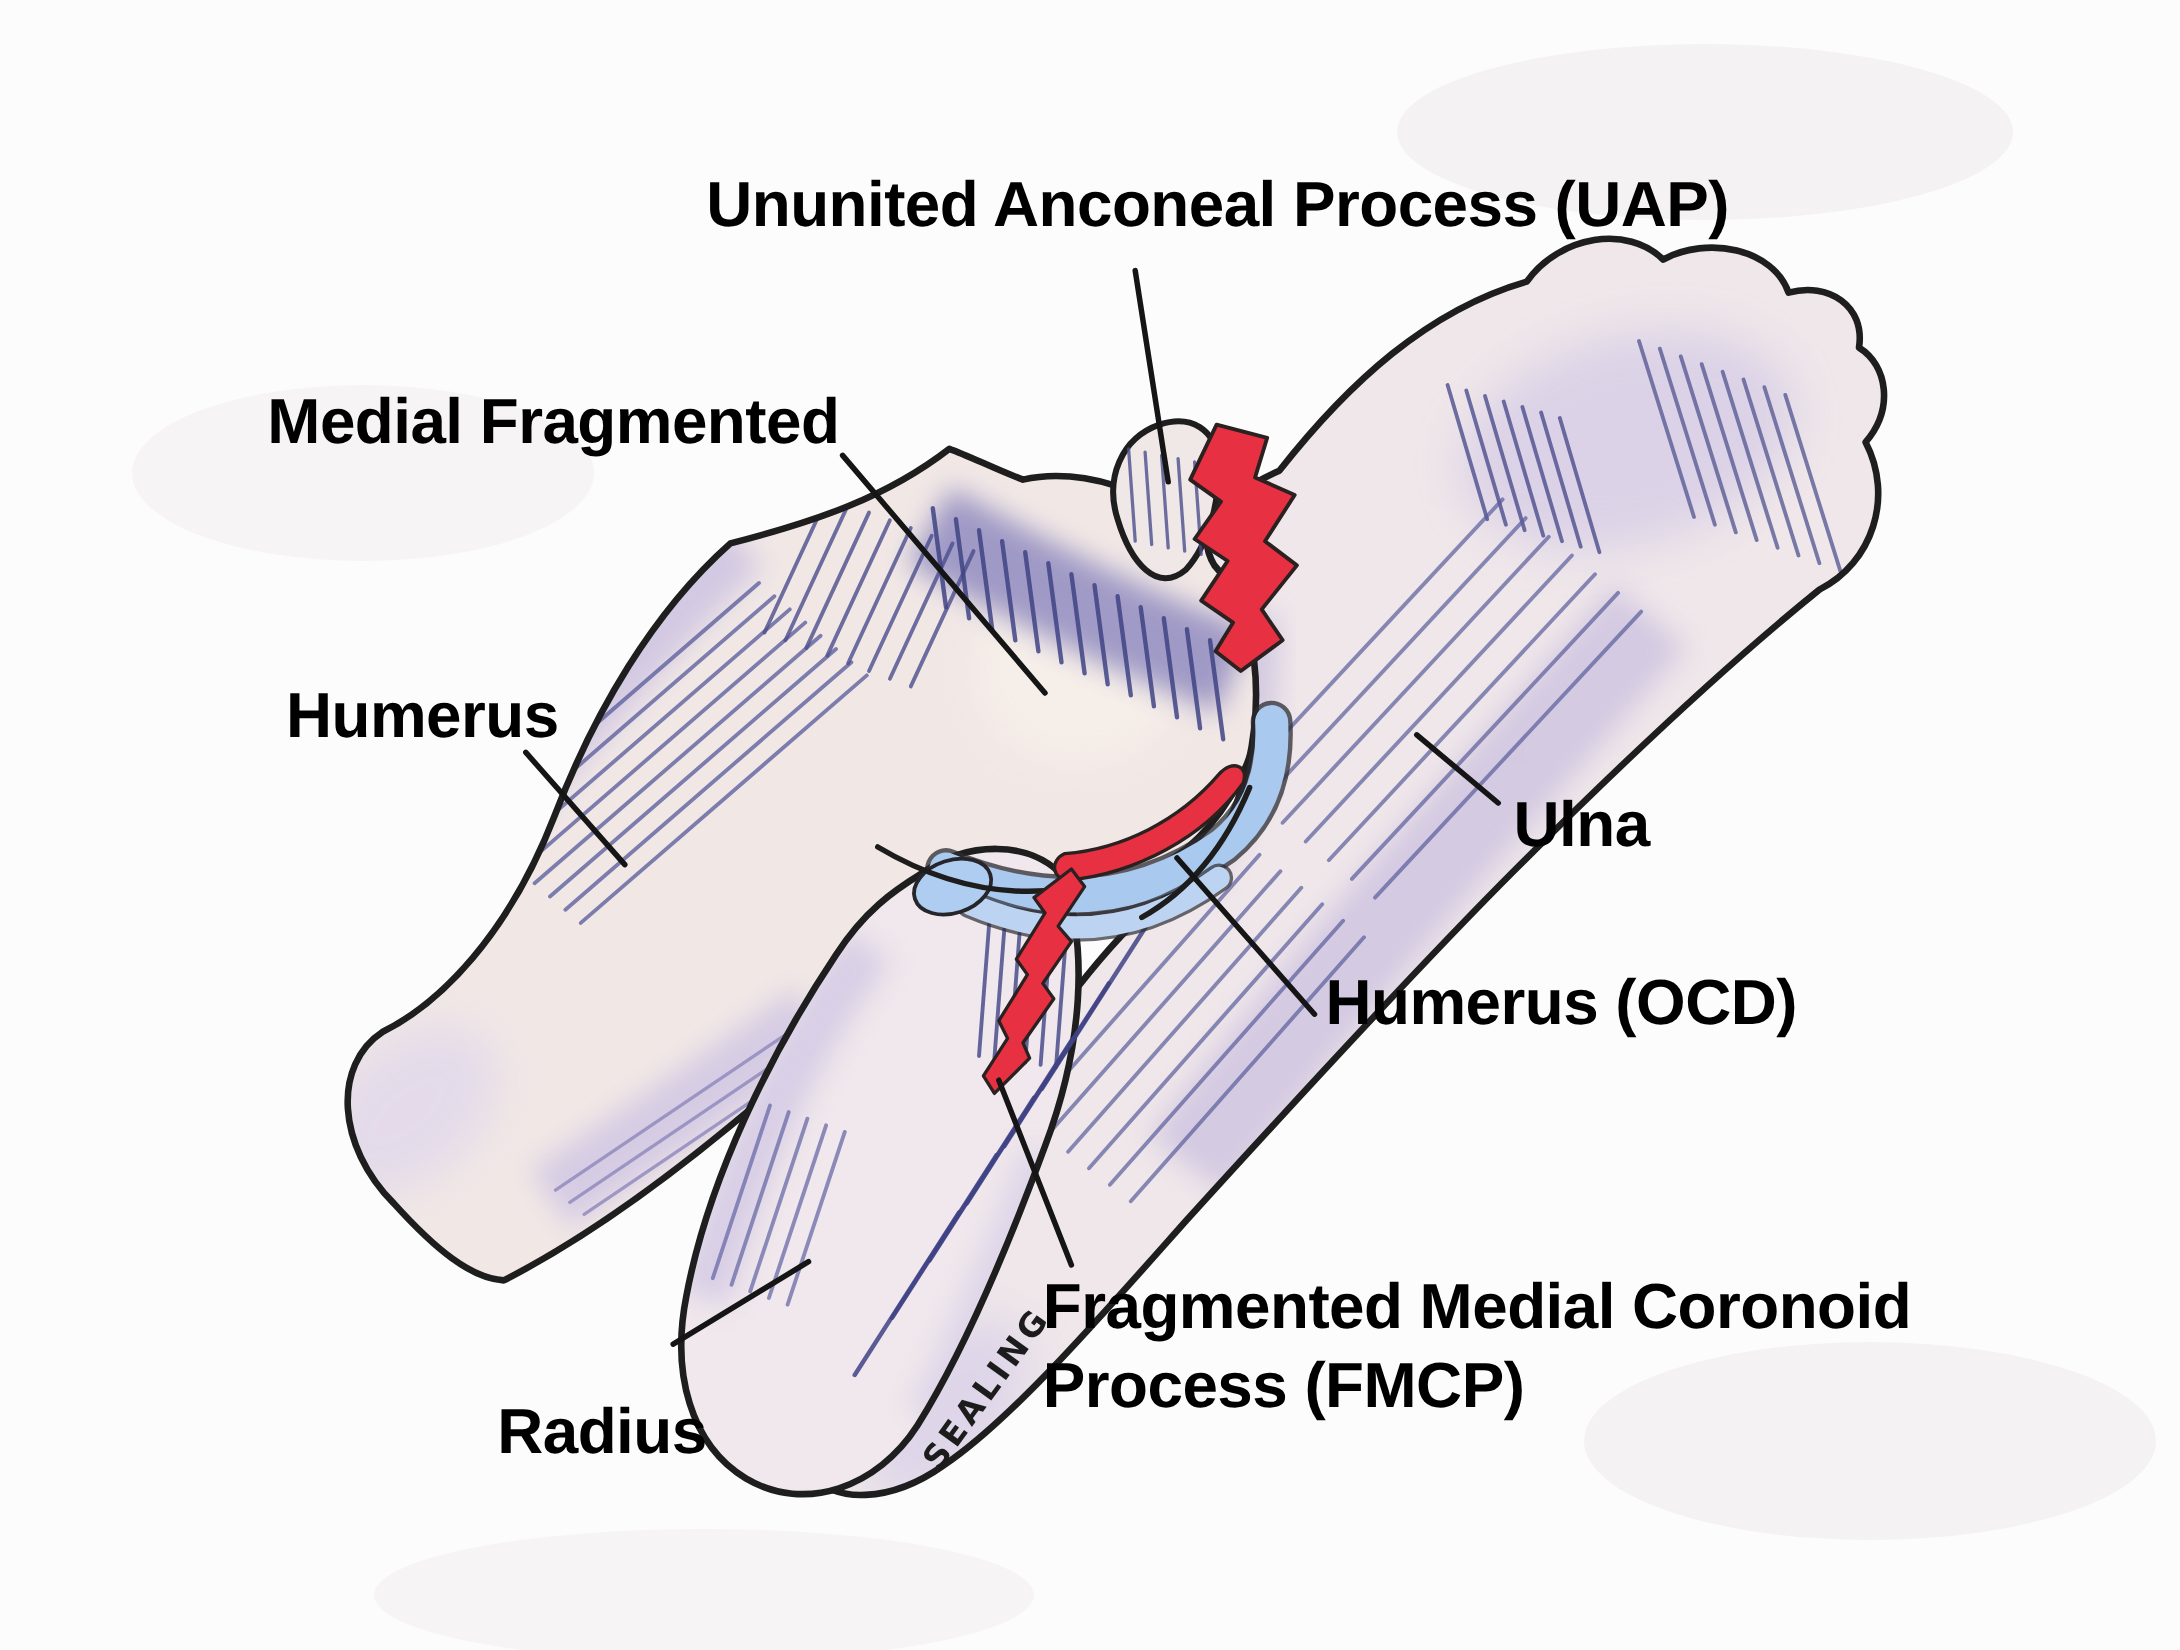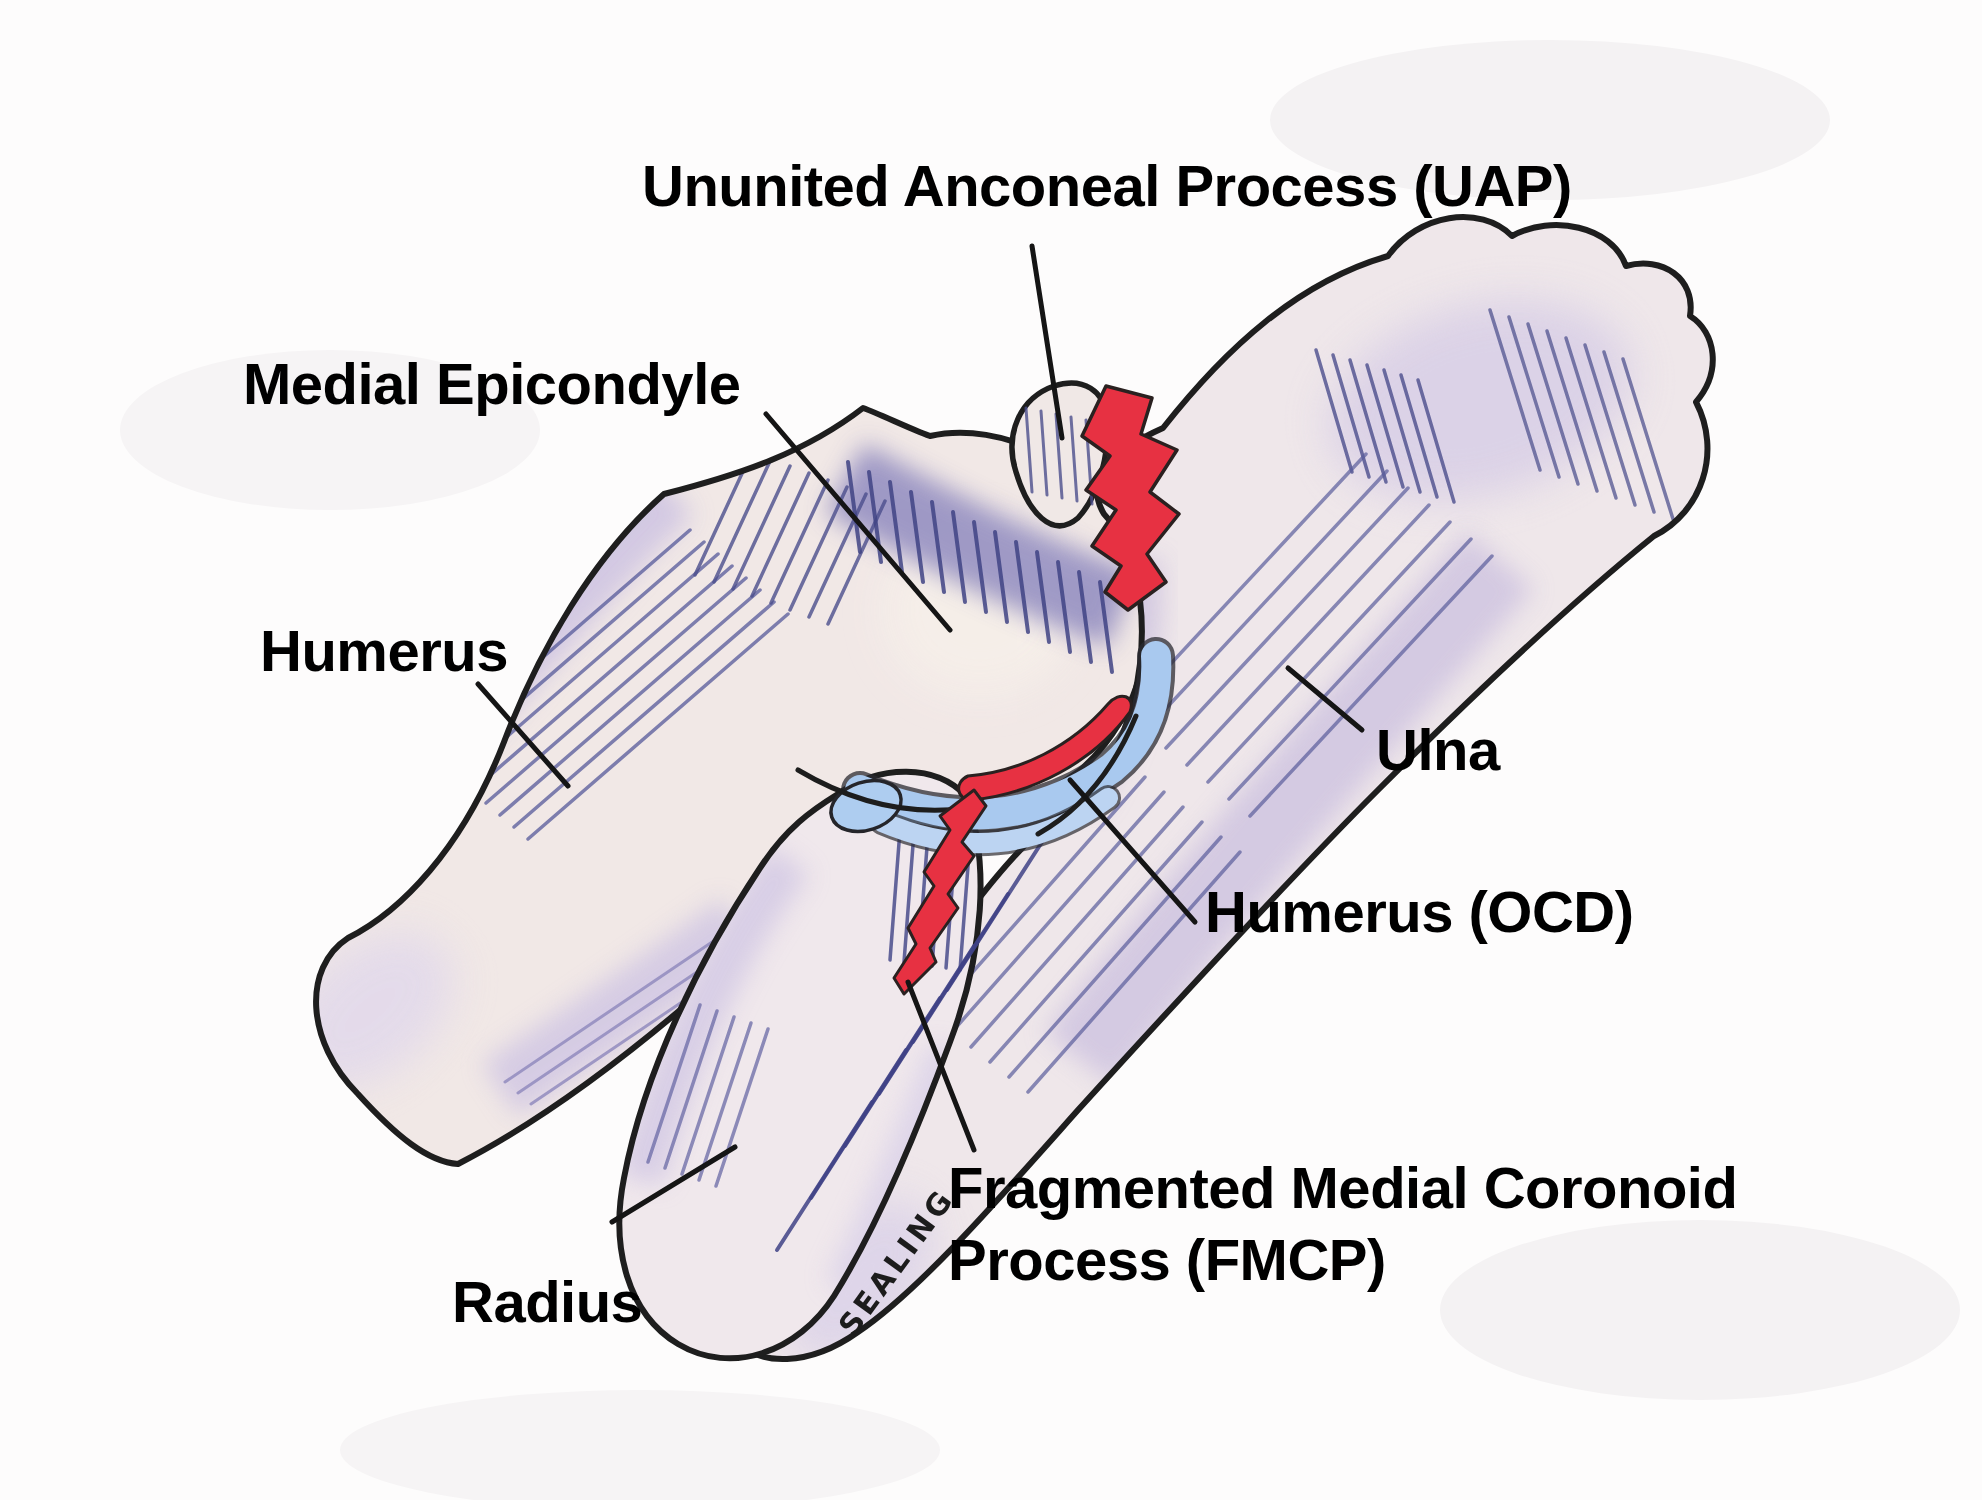--- a/index.html
+++ b/index.html
@@ -211,21 +211,21 @@
       <line x1="1288" y1="668" x2="1362" y2="730"></line>
       <line x1="1070" y1="780" x2="1195" y2="922"></line>
       <line x1="908" y1="982" x2="974" y2="1150"></line>
       <line x1="612" y1="1222" x2="735" y2="1147"></line>
     </g>
 
     <text transform="translate(854 1338) rotate(-54)" font-size="30" letter-spacing="4" fill="#1c1c1c" font-weight="600" font-family="DejaVu Sans, sans-serif">SEALING</text>
   </svg>
 
   <div class="lbl" style="left:642px;top:150px;">Ununited Anconeal Process (UAP)</div>
-  <div class="lbl" style="left:243px;top:348px;">Medial Epicondyle</div>
+  <div class="lbl" style="left:243px;top:348px;">Medial Fragmented</div>
   <div class="lbl" style="left:260px;top:615px;">Humerus</div>
   <div class="lbl" style="left:1376px;top:714px;">Ulna</div>
   <div class="lbl" style="left:1205px;top:876px;">
     <span>Humerus (OCD)</span>
   </div>
   <div class="lbl" style="left:948px;top:1152px;">
     <span>Fragmented Medial Coronoid</span>
     <span>Process (FMCP)</span>
   </div>
   <div class="lbl" style="left:452px;top:1266px;">Radius</div>

